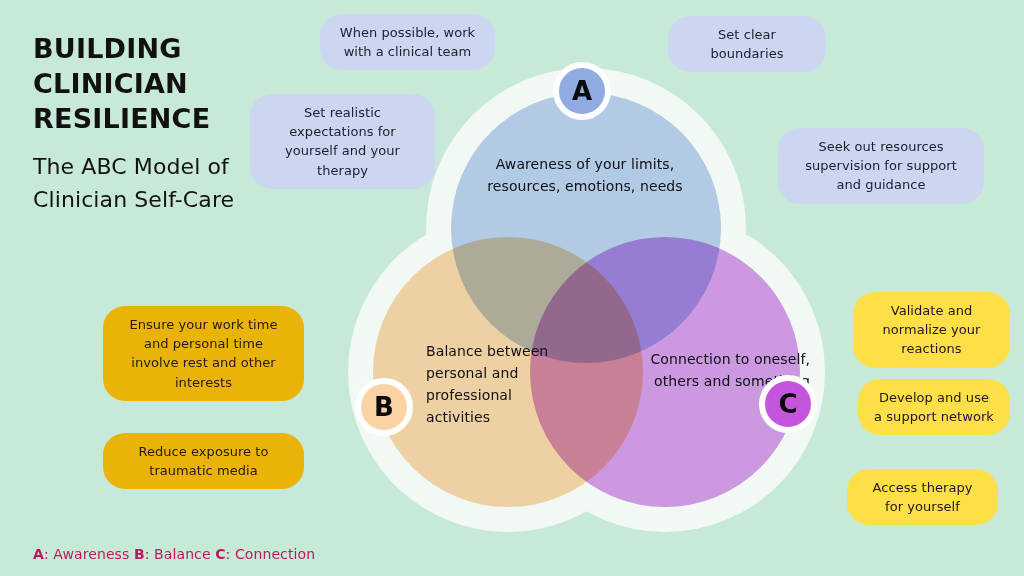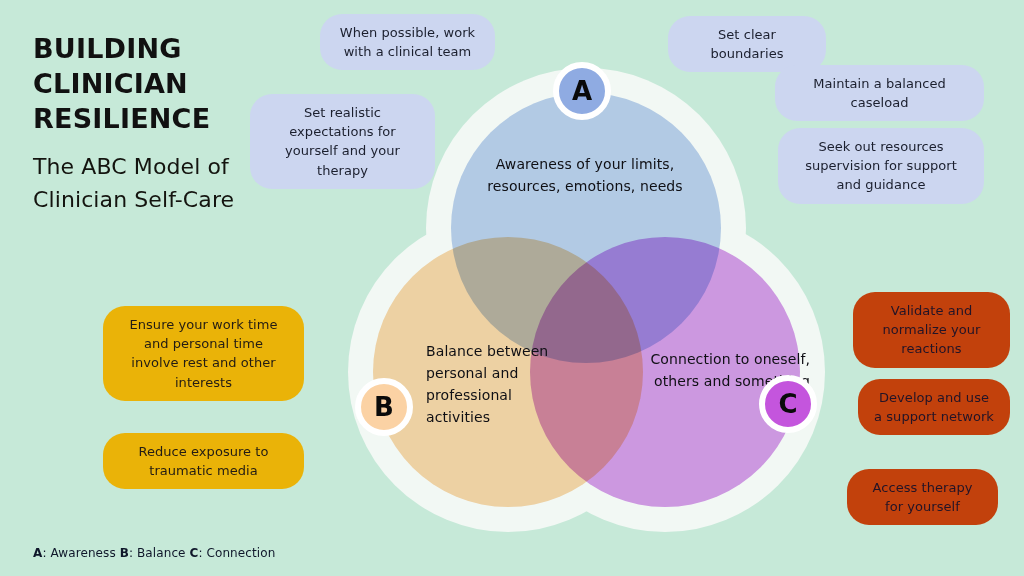--- a/index.html
+++ b/index.html
@@ -66,26 +66,26 @@
   .pill {
     position:absolute; z-index:15;
     border-radius:22px;
     padding:9px 16px;
     font-size:13px; line-height:1.48;
     text-align:center; color:#1b1f2e;
     letter-spacing:.05px;
   }
   .pill-blue   { background:#ccd6f0; }
   .pill-orange { background:#eab308; color:#231c14; }
-  .pill-purple { background:#c2410c; color:#231427; }
+  .pill-purple { background:#fde047; color:#231427; }
 
   
   .legend {
     position:absolute; left:33px; top:546px;
-    font-size:12px; color:#0f172a; letter-spacing:.1px;
+    font-size:14px; color:#be185d; letter-spacing:.1px;
   }
   .legend b { font-weight:bold; }
 </style>
 </head>
 <body>
 
 <div id="stage">
 
   <div class="title">
     <div>BUILDING</div>
@@ -112,21 +112,20 @@
     <div class="lobe-label" id="label-c">Connection to oneself, others and something larger</div>
   </div>
 
   <div class="badge" id="badge-a">A</div>
   <div class="badge" id="badge-b">B</div>
   <div class="badge" id="badge-c">C</div>
 
   <div class="pill pill-blue" style="left:320px; top:14px; width:175px;">When possible, work with a clinical team</div>
   <div class="pill pill-blue" style="left:250px; top:94px; width:185px;">Set realistic expectations for yourself and your therapy</div>
   <div class="pill pill-blue" style="left:668px; top:16px; width:158px;">Set clear boundaries</div>
-  <div class="pill pill-blue" style="left:775px; top:65px; width:209px;">Maintain a balanced caseload</div>
   <div class="pill pill-blue" style="left:778px; top:128px; width:206px;">Seek out resources supervision for support and guidance</div>
 
   <div class="pill pill-orange" style="left:103px; top:306px; width:201px;">Ensure your work time and personal time involve rest and other interests</div>
   <div class="pill pill-orange" style="left:103px; top:433px; width:201px;">Reduce exposure to traumatic media</div>
 
   <div class="pill pill-purple" style="left:853px; top:292px; width:157px;">Validate and normalize your reactions</div>
   <div class="pill pill-purple" style="left:858px; top:379px; width:152px;">Develop and use a support network</div>
   <div class="pill pill-purple" style="left:847px; top:469px; width:151px;">Access therapy for yourself</div>
 
   <div class="legend">

